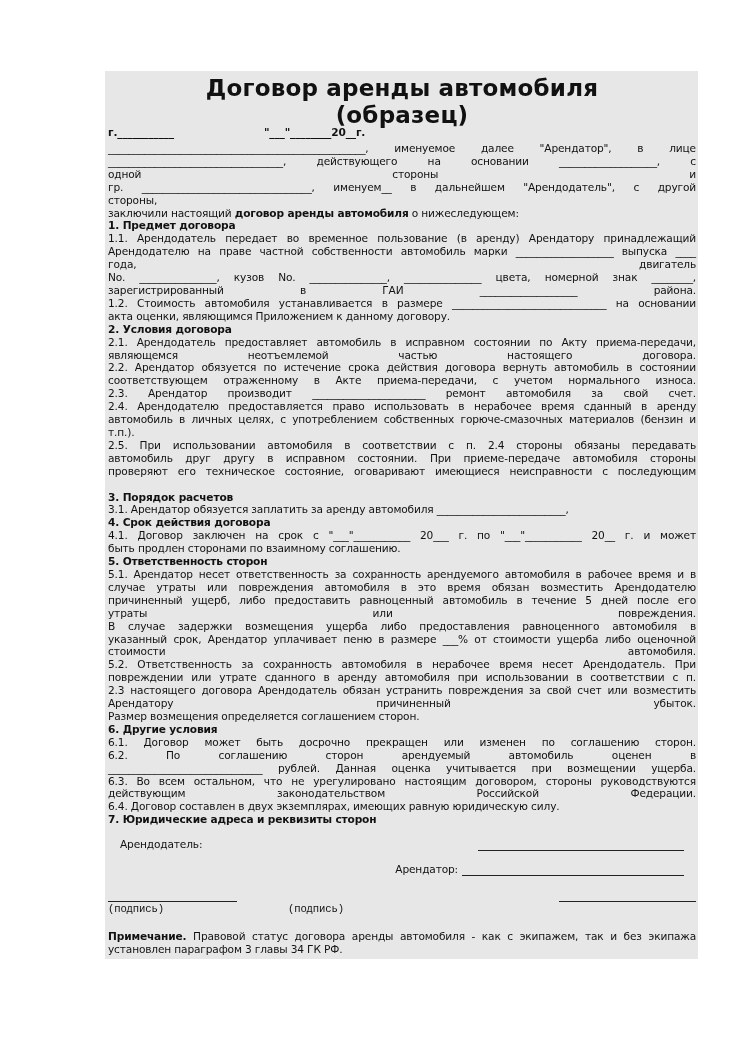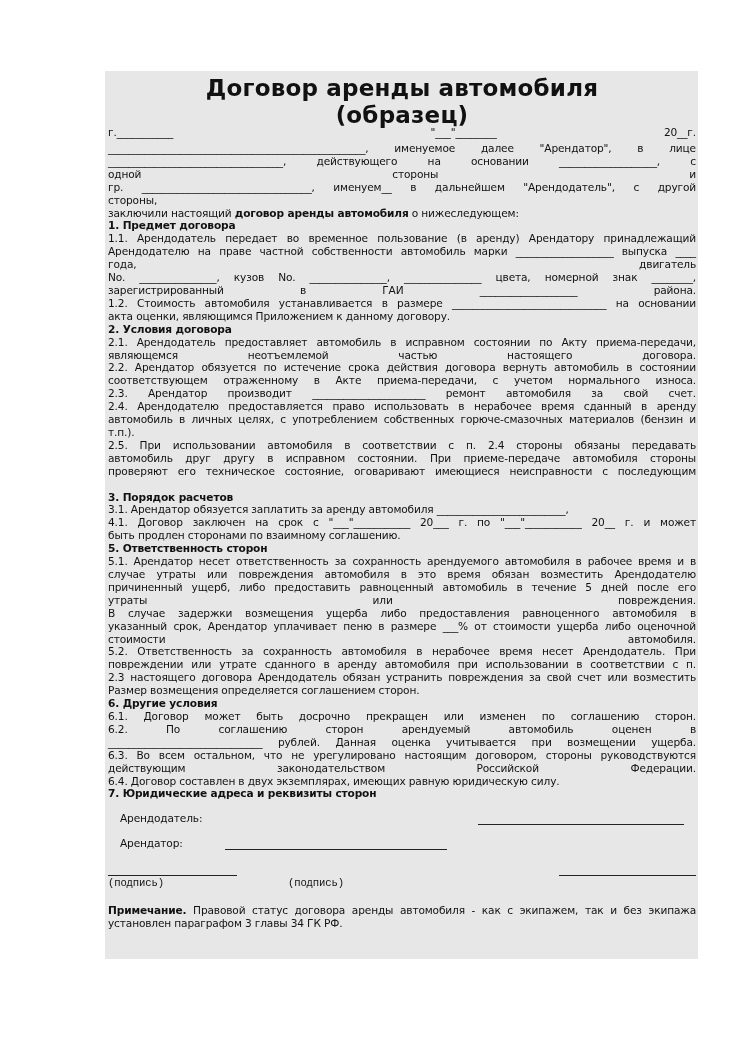--- a/index.html
+++ b/index.html
@@ -4,21 +4,21 @@
 <style>
   html, body { margin: 0; padding: 0; background: #ffffff; }
   body { width: 750px; height: 1060px; position: relative; overflow: hidden;
          font-family: "DejaVu Sans", sans-serif; color: #111; }
   .panel { position: absolute; left: 105px; top: 71px; width: 593px; height: 888px;
            background: #e7e7e7; }
   .content { position: absolute; left: 108px; top: 75px; width: 588px;
              font-size: 10.6px; line-height: 12.9px; letter-spacing: -0.15px; }
   .title { font-weight: bold; font-size: 23px; line-height: 27px; text-align: center;
            letter-spacing: 0.2px; margin: 0; }
-  .dateline { display: flex; justify-content: space-between; margin-top: -3px; height: 16px; }
+  .dateline { display: flex; margin-top: -3px; height: 16px; font-weight: bold; }
   .j { text-align: justify; text-align-last: justify; margin: 0; }
   .p { text-align: justify; margin: 0; }
   .h { font-weight: bold; margin: 0; }
   .sp { height: 13px; }
   .row { display: flex; justify-content: space-between; align-items: flex-end; margin: 12px; }
   .line { display: inline-block; border-bottom: 1px solid #222; height: 10px; vertical-align: baseline; }
   .sigrow { display: flex; align-items: flex-end; height: 14px; font-family: Liberation Mono, monospace; }
   b { font-weight: bold; }
 </style>
 </head>
@@ -64,50 +64,52 @@
   <p class="j">автомобиль в  личных  целях,  с  употреблением собственных горюче-смазочных материалов (бензин и</p>
   <p class="p">т.п.).</p>
   <p class="j">2.5. При  использовании  автомобиля  в  соответствии  с  п.  2.4 стороны  обязаны  передавать</p>
   <p class="j">автомобиль друг другу в исправном состоянии. При приеме-передаче автомобиля стороны</p>
   <p class="j">проверяют его техническое состояние, оговаривают имеющиеся неисправности с последующим</p>
   <div class="sp"></div>
 
   <p class="h">3. Порядок расчетов</p>
   <p class="p">3.1. Арендатор  обязуется  заплатить  за аренду автомобиля _________________________,</p>
 
+  <p class="h">4. Срок действия договора</p>
   <p class="j">4.1. Договор  заключен  на  срок  с "___"___________ 20___ г. по "___"___________ 20__ г.  и может</p>
   <p class="p">быть продлен сторонами по взаимному соглашению.</p>
 
   <p class="h">5. Ответственность сторон</p>
   <p class="j">5.1. Арендатор несет ответственность за сохранность  арендуемого автомобиля в  рабочее время и в</p>
   <p class="j">случае утраты или повреждения автомобиля в это время обязан возместить Арендодателю</p>
   <p class="j">причиненный  ущерб, либо предоставить  равноценный  автомобиль в течение 5 дней после его</p>
   <p class="j">утраты или повреждения.</p>
   <p class="j">В случае задержки возмещения ущерба либо предоставления равноценного автомобиля в</p>
   <p class="j">указанный срок, Арендатор уплачивает пеню в размере ___% от стоимости ущерба либо оценочной</p>
   <p class="j">стоимости автомобиля.</p>
   <p class="j">5.2. Ответственность за сохранность автомобиля в нерабочее время несет Арендодатель.  При</p>
   <p class="j">повреждении  или  утрате  сданного в аренду автомобиля при использовании  в  соответствии  с  п.</p>
   <p class="j">2.3  настоящего договора  Арендодатель  обязан устранить повреждения за свой счет или возместить</p>
+  <p class="j">Арендатору причиненный убыток.</p>
   <p class="p">Размер возмещения определяется соглашением сторон.</p>
 
   <p class="h">6. Другие условия</p>
   <p class="j">6.1. Договор может быть досрочно прекращен или изменен по соглашению сторон.</p>
   <p class="j">6.2. По соглашению сторон арендуемый автомобиль оценен в</p>
   <p class="j">______________________________ рублей.  Данная оценка учитывается при возмещении ущерба.</p>
   <p class="j">6.3. Во всем остальном,  что не урегулировано настоящим  договором, стороны руководствуются</p>
   <p class="j">действующим законодательством Российской Федерации.</p>
   <p class="p">6.4. Договор составлен в двух экземплярах, имеющих равную юридическую силу.</p>
 
   <p class="h">7. Юридические адреса и  реквизиты сторон</p>
   <div class="row">
     <span>Арендодатель:</span>
     <span class="line" style="width:206px;"></span>
   </div>
-  <div class="row" style="justify-content:flex-start;gap:38px;">
+  <div class="row" style="justify-content:flex-end;">
     <span>Арендатор:</span>
     <span class="line" style="width:222px; margin-left:4px;"></span>
   </div>
   <div class="sigrow" style="justify-content:space-between;">
     <span class="line" style="width:129px;"></span>
     <span class="line" style="width:137px;"></span>
   </div>
   <div class="sigrow">
     <span style="width:180px; display:inline-block;">(подпись)</span>
     <span>(подпись)</span>

